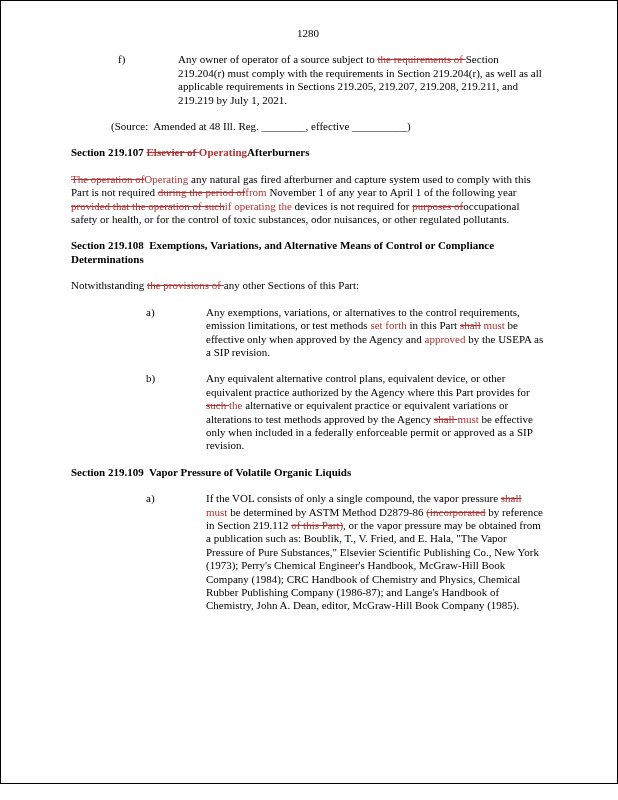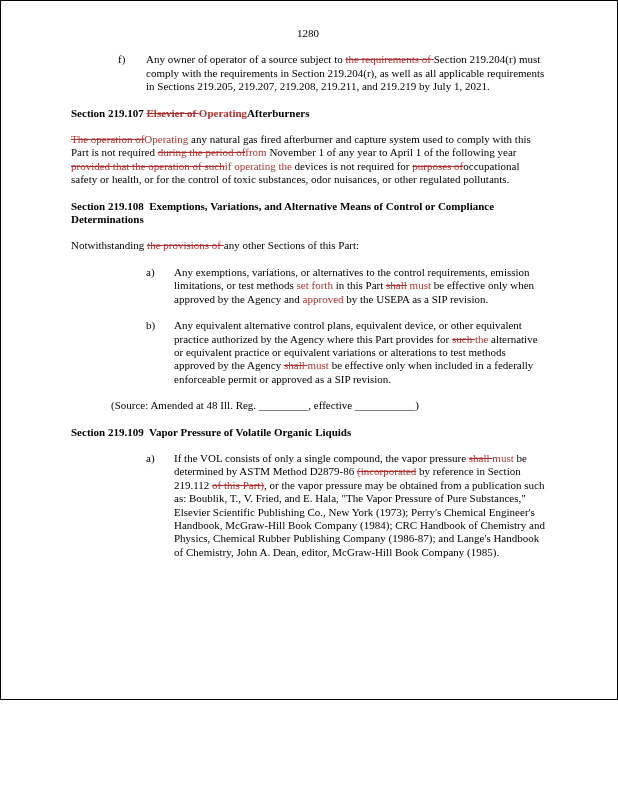--- a/index.html
+++ b/index.html
@@ -1,61 +1,61 @@
 <!DOCTYPE html>
 <html style="--red: #b03333;"><head>
 <meta charset="utf-8">
 <style>
   * { margin:0; padding:0; box-sizing:border-box; }
   :root { --red:#b03333; }
   body { background:#ffffff; }
   .page {
-    width:618px; height:700px;
+    width:618px; height:784px;
     background:#ffffff;
     border:1px solid #000000;
     padding:26px 72px 40px 70px;
     font-family:"Liberation Serif", serif;
     font-size:11px;
     line-height:13.4px;
     color:#000000;
     overflow:hidden;
   }
   .pagenum { text-align:center; margin-bottom:30px; }
   .block { margin-bottom:13px; }
   .heading { font-weight:bold; }
   .para { }
   .source { padding-left:40px; }
   .item { display:flex; }
   .item.ind1 { padding-left:47px; }
   .item.ind2 { padding-left:75px; }
   .item-label { width:28px; flex:none; }
-  .item-body { flex:1; }
+  .item-body { flex:1;margin-left:32px; }
   .del { color:var(--red); text-decoration:line-through; }
   .ins { color:var(--red); }
 </style>
 </head>
 <body>
 
 <div class="page">
     <div class="pagenum block"><span class="txt">1280</span></div>
     <div class="item block ind1">
       <span class="item-label">f)</span>
       <span class="item-body"><span class="txt">Any owner of operator of a source subject to </span><span class="del">the requirements of </span><span class="txt">Section 219.204(r) must comply with the requirements in Section 219.204(r), as well as all applicable requirements in Sections 219.205, 219.207, 219.208, 219.211, and 219.219 by July 1, 2021.</span></span>
     </div>
+    <div class="source block"><span class="txt">(Source:&nbsp; Amended at 48 Ill. Reg. ________, effective __________)</span></div>
     <div class="heading block"><span class="txt">Section 219.107&nbsp;</span><span class="del">Elsevier of </span><span class="ins">Operating</span><span class="txt">Afterburners</span></div>
     <div class="para block"><span class="del">The operation of</span><span class="ins">Operating</span><span class="txt"> any natural gas fired afterburner and capture system used to comply with this Part is not required </span><span class="del">during the period of</span><span class="ins">from</span><span class="txt"> November 1 of any year to April 1 of the following year </span><span class="del">provided that the operation of such</span><span class="ins">if operating the</span><span class="txt"> devices is not required for </span><span class="del">purposes of</span><span class="txt">occupational safety or health, or for the control of toxic substances, odor nuisances, or other regulated pollutants.</span></div>
     <div class="heading block"><span class="txt">Section 219.108&nbsp; Exemptions, Variations, and Alternative Means of Control or Compliance Determinations</span></div>
     <div class="para block"><span class="txt">Notwithstanding </span><span class="del">the provisions of </span><span class="txt">any other Sections of this Part:</span></div>
     <div class="item block ind2">
       <span class="item-label">a)</span>
       <span class="item-body"><span class="txt">Any exemptions, variations, or alternatives to the control requirements, emission limitations, or test methods </span><span class="ins">set forth</span><span class="txt"> in this Part </span><span class="del">shall</span><span class="txt"> </span><span class="ins">must </span><span class="txt">be effective only when approved by the Agency and </span><span class="ins">approved</span><span class="txt"> by the USEPA as a SIP revision.</span></span>
     </div>
     <div class="item block ind2">
       <span class="item-label">b)</span>
       <span class="item-body"><span class="txt">Any equivalent alternative control plans, equivalent device, or other equivalent practice authorized by the Agency where this Part provides for </span><span class="del">such </span><span class="ins">the</span><span class="txt"> alternative or equivalent practice or equivalent variations or alterations to test methods approved by the Agency </span><span class="del">shall </span><span class="ins">must</span><span class="txt"> be effective only when included in a federally enforceable permit or approved as a SIP revision.</span></span>
     </div>
-    <div class="source block"><span class="txt">(Source: Amended at 48 Ill. Reg. _________, effective ___________)</span></div>
     <div class="heading block"><span class="txt">Section 219.109&nbsp; Vapor Pressure of Volatile Organic Liquids</span></div>
     <div class="item block ind2">
       <span class="item-label">a)</span>
       <span class="item-body"><span class="txt">If the VOL consists of only a single compound, the vapor pressure </span><span class="del">shall </span><span class="ins">must</span><span class="txt"> be determined by ASTM Method D2879-86 </span><span class="del">(incorporated</span><span class="txt"> by reference in Section 219.112 </span><span class="del">of this Part)</span><span class="txt">, or the vapor pressure may be obtained from a publication such as: Boublik, T., V. Fried, and E. Hala, "The Vapor Pressure of Pure Substances," Elsevier Scientific Publishing Co., New York (1973); Perry's Chemical Engineer's Handbook, McGraw-Hill Book Company (1984); CRC Handbook of Chemistry and Physics, Chemical Rubber Publishing Company (1986-87); and Lange's Handbook of Chemistry, John A. Dean, editor, McGraw-Hill Book Company (1985).</span></span>
     </div>
   </div>
 
 </body></html>

